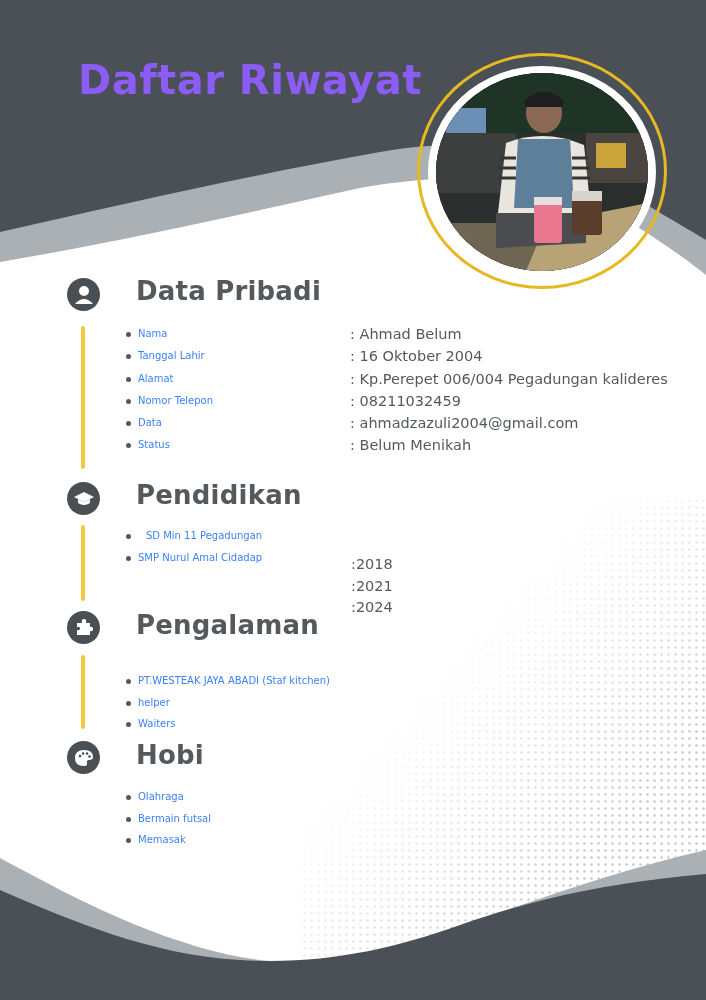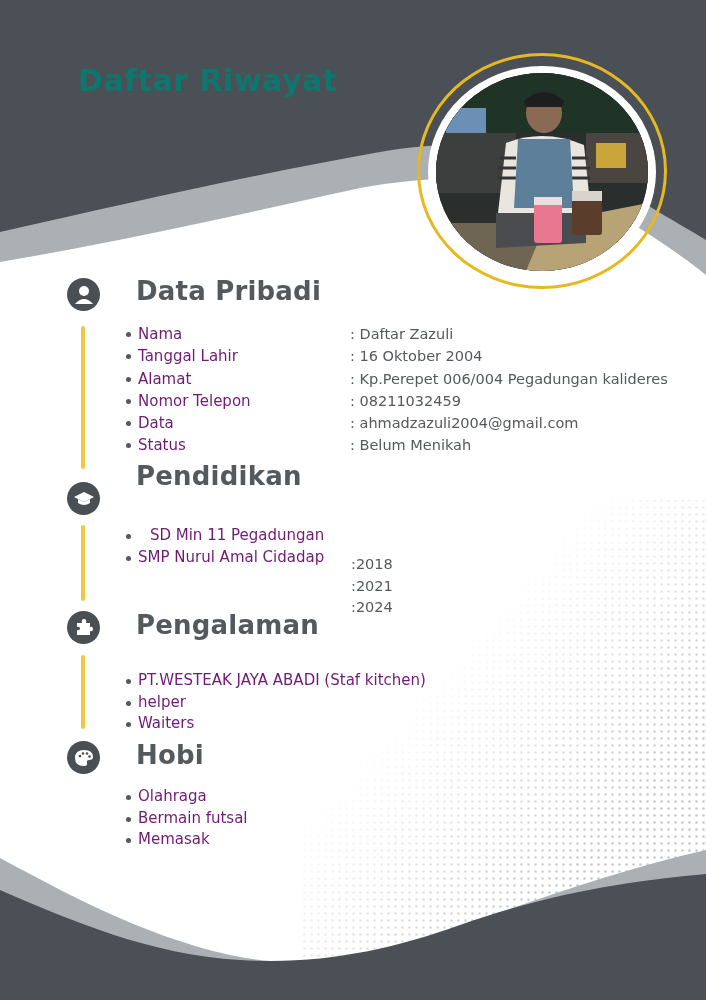--- a/index.html
+++ b/index.html
@@ -3,22 +3,22 @@
   <meta charset="utf-8">
   <style>
     * { margin: 0; padding: 0; box-sizing: border-box; }
     html, body { width: 706px; height: 1000px; overflow: hidden; background: #ffffff; }
     body { position: relative; font-family: "DejaVu Sans", sans-serif; color: #555a5e; }
 
     .bg-svg { position: absolute; left: 0; top: 0; width: 706px; height: 1000px; z-index: 0; }
 
     .title {
       position: absolute; left: 78px; top: 56px; z-index: 2;
-      color: #0f766e; font-family: "DejaVu Sans", sans-serif; font-weight: bold;
-      font-size: 30px; line-height: 49px; letter-spacing: 0.5px;
+      color: #8b5cf6; font-family: "DejaVu Sans", sans-serif; font-weight: bold;
+      font-size: 40px; line-height: 49px; letter-spacing: 0.5px;
     }
     .title span { display: block; }
 
     .photo-ring {
       position: absolute; left: 417px; top: 53px; width: 250px; height: 236px; z-index: 2;
       border: 3px solid #e6b822; border-radius: 50%;
     }
     .photo-white {
       position: absolute; left: 428px; top: 66px; width: 228px; height: 212px; z-index: 3;
       border-radius: 50%; background: #ffffff;
@@ -38,21 +38,21 @@
       position: absolute; left: 120px; z-index: 3;
       font-family: "DejaVu Sans", sans-serif; font-weight: bold; font-size: 26px;
       color: #54595d; letter-spacing: 0.2px; margin-left: 16px;
     }
     .timeline {
       position: absolute; left: 81px; width: 4px; background: #f2c93c; z-index: 2; border-radius: 2px;
     }
 
     .list { position: absolute; left: 124px; z-index: 3; list-style: none; }
     .list li {
-      font-size: 15px; line-height: 22.3px; color: #701a75; white-space: nowrap; position: relative;
+      font-size: 10px; line-height: 22.3px; color: #3b82f6; white-space: nowrap; position: relative;
       padding-left: 14px;
     }
     .list li::before {
       content: ""; position: absolute; left: 2px; top: 9px; width: 5px; height: 5px; border-radius: 50%; background: #55595c;
     }
     .values { position: absolute; left: 350px; z-index: 3; list-style: none; }
     .values li { font-size: 14.5px; line-height: 22.3px; color: #55595c; white-space: nowrap; }
     .years { position: absolute; left: 351px; z-index: 3; list-style: none; }
     .years li { font-size: 14.5px; line-height: 21.5px; color: #55595c; white-space: nowrap; }
     .list.edu li { line-height: 21.5px; text-align: right; }
@@ -138,35 +138,35 @@
 
 <ul class="list" style="top:323px;">
   <li>Nama</li>
   <li>Tanggal Lahir</li>
   <li>Alamat</li>
   <li>Nomor Telepon</li>
   <li>Data</li>
   <li>Status</li>
 </ul>
 <ul class="values" style="top:323px;">
-  <li>: Daftar Zazuli</li>
+  <li>: Ahmad Belum</li>
   <li>: 16 Oktober 2004</li>
   <li>: Kp.Perepet 006/004 Pegadungan kalideres</li>
   <li>: 08211032459</li>
   <li>: ahmadzazuli2004@gmail.com</li>
   <li>: Belum Menikah</li>
 </ul>
 
 <div class="section-icon" style="top:482px;">
   <svg width="22" height="18" viewBox="0 0 22 18" xmlns="http://www.w3.org/2000/svg">
     <polygon points="11,2 21,7 11,12 1,7" fill="#ffffff"></polygon>
     <path d="M5,9 L5,13 Q11,17 17,13 L17,9 L11,12 Z" fill="#ffffff"></path>
   </svg>
 </div>
-<h2 class="section-title" style="top:461px;">Pendidikan</h2>
+<h2 class="section-title" style="top:480px;">Pendidikan</h2>
 <div class="timeline" style="top:525px; height:76px;"></div>
 
 <ul class="list edu" style="top:525px;">
   <li>SD Min 11 Pegadungan</li>
   <li>SMP Nurul Amal Cidadap</li>
 </ul>
 <ul class="years" style="top:525px;margin-top:29px;">
   <li>:2018</li>
   <li>:2021</li>
   <li>:2024</li>

